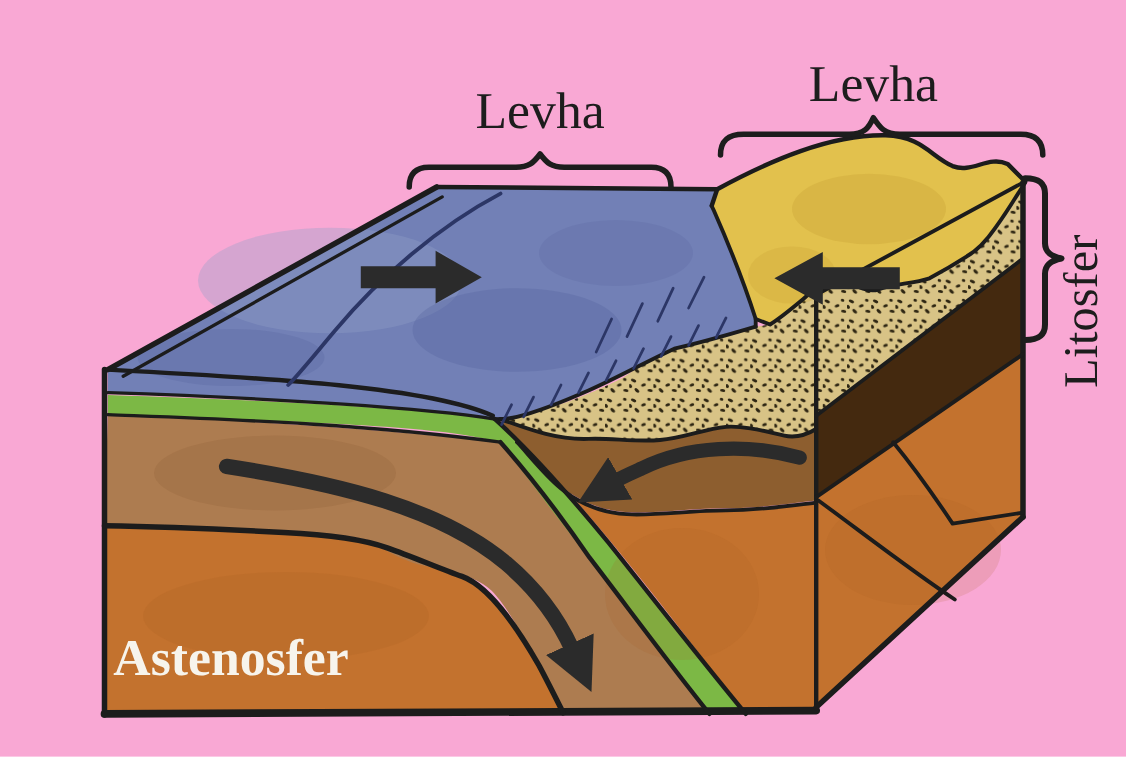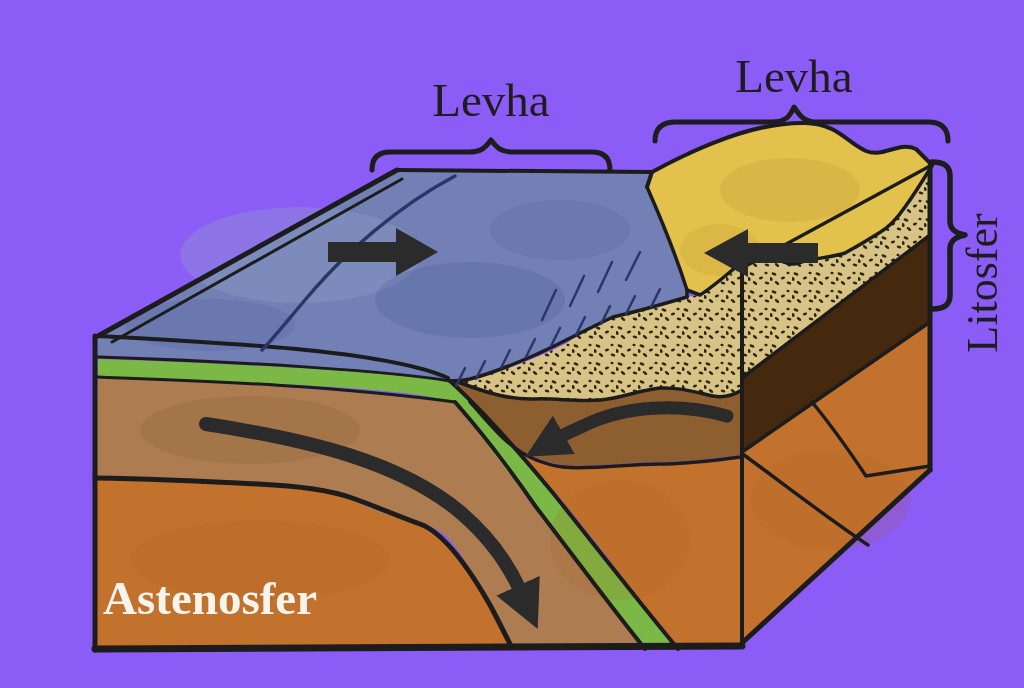--- a/index.html
+++ b/index.html
@@ -1,16 +1,16 @@
 <!DOCTYPE html>
 <html><head>
 <meta charset="utf-8">
 <style>
   html,body{margin:0;padding:0;background:#ffffff;}
-  .stage{position:relative;width:1024px;height:688px;background:#8b5cf6;overflow:hidden;
+  .stage{position:relative;width:1024px;height:688px;background:#f9a8d4;overflow:hidden;
          font-family:"Liberation Serif", serif;}
   svg{display:block;}
   text{font-family:"Liberation Serif", serif;}
   .lbl{font-size:47px;fill:#1d1d1d;}
   .lbl-rot{font-size:44px;fill:#1d1d1d;}
   .lbl-white{font-size:47px;font-weight:bold;fill:#f7f4ec;}
 </style>
 </head>
 <body>
 

